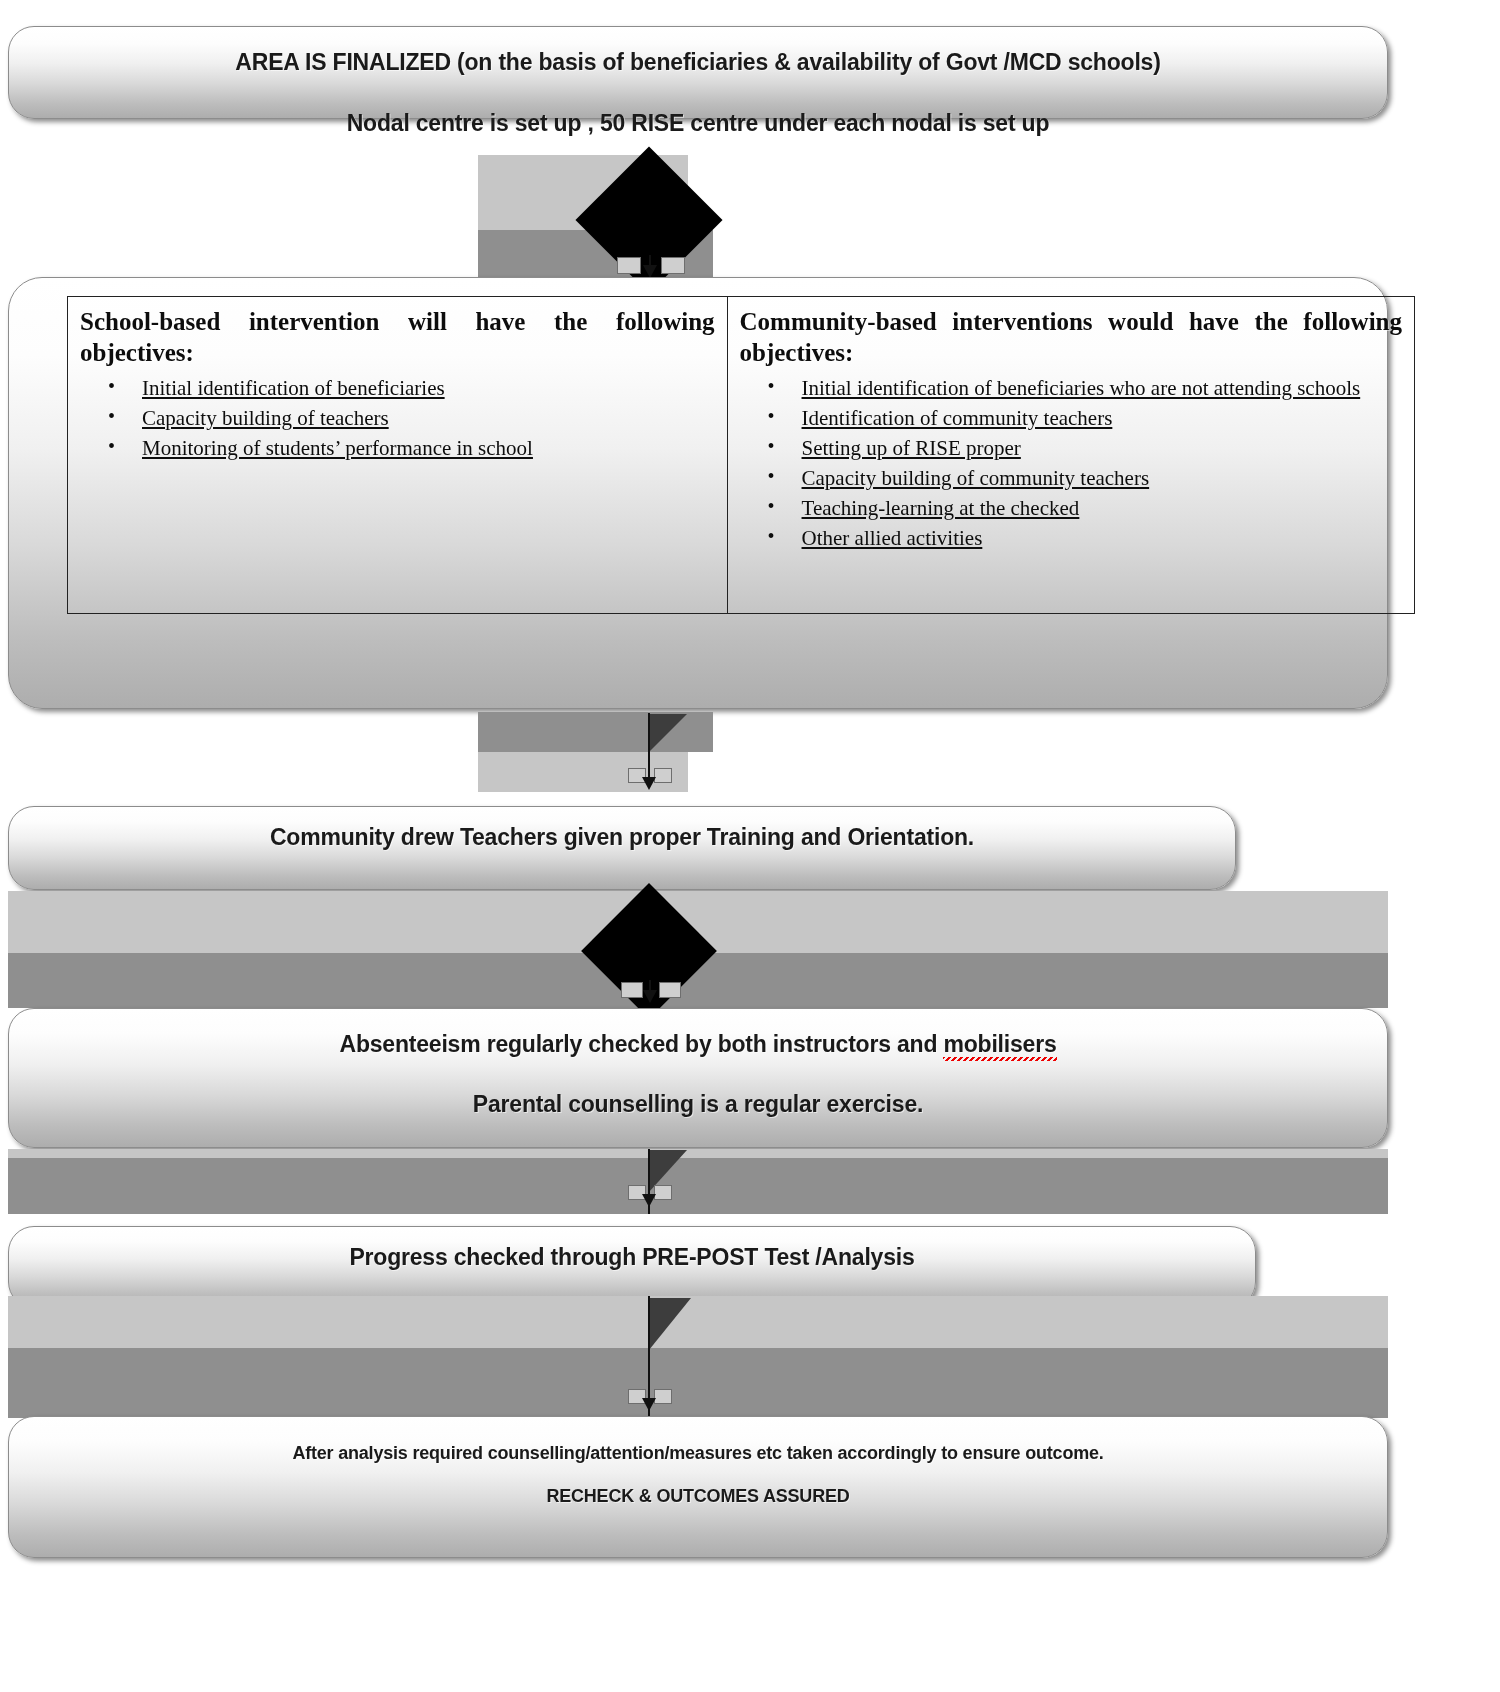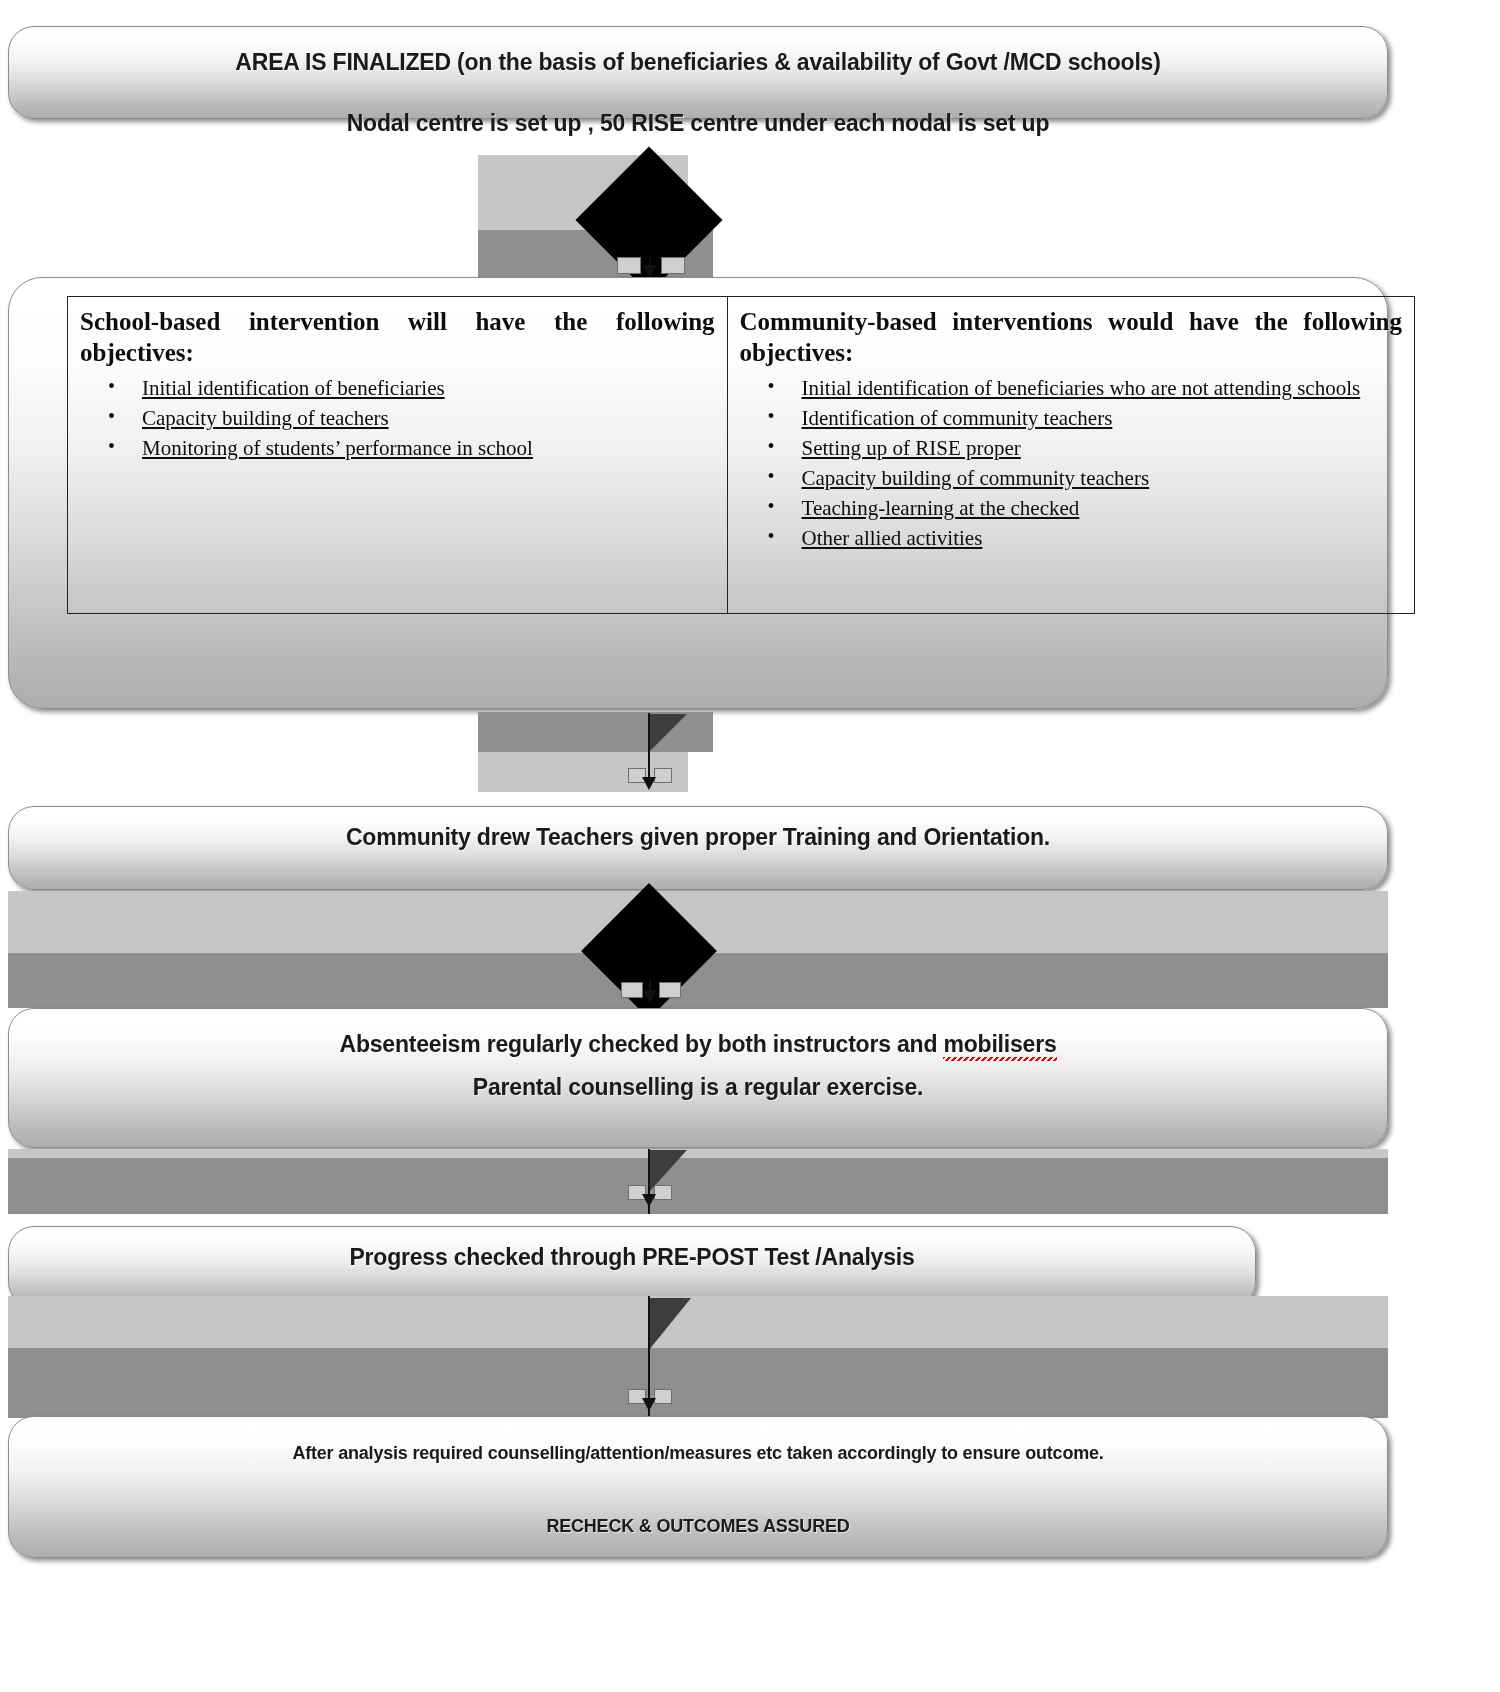--- a/index.html
+++ b/index.html
@@ -58,42 +58,42 @@
   ul.obj-list li{
     font-family:"Liberation Serif", serif;font-size:21px;color:#0d0d0d;
     line-height:1.38;text-align:justify;position:relative;
     padding-left:62px;margin-bottom:1px;text-decoration:underline;
   }
   ul.obj-list li:before{
     content:"\2022";position:absolute;left:28px;top:-1px;font-size:20px;
   }
 
   
-  #box-train{left:8px;top:806px;width:1380px;height:84px;padding-top:17px;}
+  #box-train{left:8px;top:806px;width:1228px;height:84px;padding-top:17px;}
   #box-train .line{font-size:23px;}
 
   
   #box-absent{left:8px;top:1008px;width:1380px;height:140px;padding-top:22px;}
   #box-absent .line{font-size:23px;}
-  #box-absent .line.second{margin-top:16px;}
+  #box-absent .line.second{margin-top:33px;}
   .misspell{
     border-bottom:none;
     background-image:repeating-linear-gradient(135deg,#e00 0 2px,transparent 2px 4px);
     background-repeat:repeat-x;background-size:6px 4px;background-position:0 100%;
     padding-bottom:4px;
   }
 
   
   #box-progress{left:8px;top:1226px;width:1248px;height:82px;padding-top:17px;}
   #box-progress .line{font-size:23px;}
 
   
   #box-outcome{left:8px;top:1416px;width:1380px;height:142px;padding-top:26px;}
   #box-outcome .line{font-size:18px;}
-  #box-outcome .line.second{margin-top:52px;}
+  #box-outcome .line.second{margin-top:22px;}
 
   
   .conn{position:absolute;}
   .diamond{
     position:absolute;background:#000;
     transform:rotate(45deg);
   }
   .stem{position:absolute;background:#111;width:2px;}
   .arrowhead{
     position:absolute;width:0;height:0;

